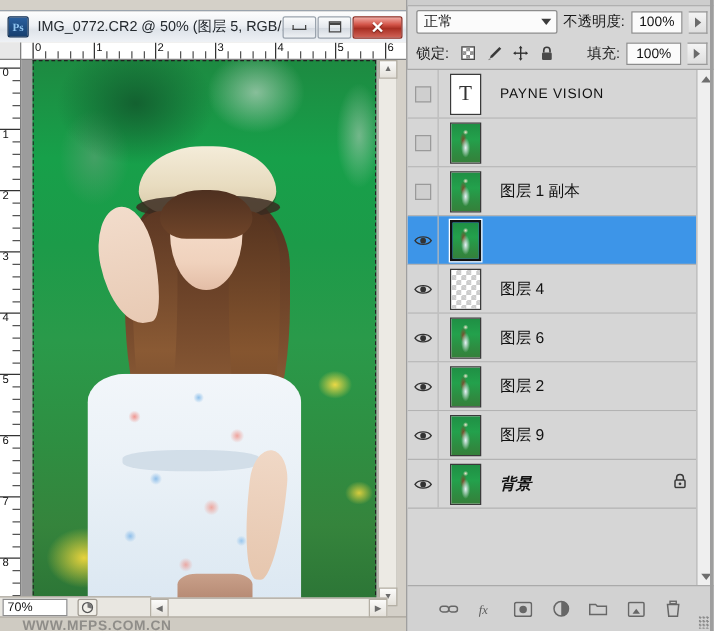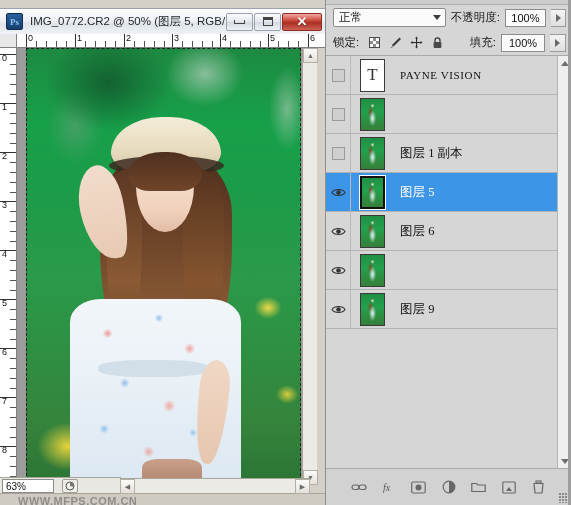--- a/index.html
+++ b/index.html
@@ -296,21 +296,20 @@
     background-size: 8px 8px; background-position: 0 0, 4px 4px;
   }
   .th-text {
     width: 100%; height: 100%; background: #fff;
     display: flex; align-items: center; justify-content: center;
     font-family: "Liberation Serif", serif; font-size: 17px; color: #333;
   }
   .layer-name {
     font-size: 12.5px; color: #111; padding-left: 6px; white-space: nowrap;
     flex: 1 1 auto;
-    font-family: Liberation Serif, serif;
   }
   .layer-row.selected .layer-name { color: #ffffff; }
   .layer-name.small { font-size: 11px; letter-spacing: .6px; }
   .layer-name.italic { font-style: italic; font-weight: bold; }
   .lock-cell { width: 26px; display: flex; align-items: center; justify-content: center; flex: 0 0 auto; }
 
   
   #panel-scroll {
     position: absolute; right: 0; top: 56px; width: 14px; bottom: 37px;
     background: #efefef; border-left: 1px solid #b4b4b4;
@@ -487,21 +486,21 @@
   </div>
 
   <div id="doc-vscroll">
     <div class="sb-arrow" style="left:0;top:0">▲</div>
     <div class="sb-arrow" style="left:0;bottom:0">▼</div>
   </div>
 
   <div id="bottom-edge"></div>
 
   <div id="statusbar">
-    <div id="zoom-field">63%</div>
+    <div id="zoom-field">70%</div>
     <div id="doc-icon-btn">
       <svg width="10" height="10" viewBox="0 0 10 10" aria-hidden="true">
         <circle cx="5" cy="5" r="4" fill="none" stroke="#555" stroke-width="1"></circle>
         <path d="M5 5 L5 1.2 A3.8 3.8 0 0 1 8.5 6" fill="#777"></path>
       </svg>
     </div>
   </div>
 
   <div id="doc-hscroll">
     <div class="sb-arrow" style="left:0;top:0">◀</div>
@@ -604,72 +603,112 @@
               <path d="M1 5.5 C3.5 1.5 11.5 1.5 14 5.5 C11.5 9.5 3.5 9.5 1 5.5 Z" fill="none" stroke="#333" stroke-width="1.1"></path>
               <circle cx="7.5" cy="5.5" r="2.3" fill="#333"></circle>
             </svg>
           </span>
         </div>
         <div class="thumb-cell">
           <div class="thumb selected-th">
             <div class="th-photo"></div>
           </div>
         </div>
-        <div class="layer-name">图层 5</div>
         <div class="lock-cell"></div>
       </div>
       <div class="layer-row">
         <div class="eye-cell">
           <span class="eye-on">
             <svg width="15" height="11" viewBox="0 0 15 11" aria-hidden="true">
               <path d="M1 5.5 C3.5 1.5 11.5 1.5 14 5.5 C11.5 9.5 3.5 9.5 1 5.5 Z" fill="none" stroke="#333" stroke-width="1.1"></path>
               <circle cx="7.5" cy="5.5" r="2.3" fill="#333"></circle>
             </svg>
           </span>
         </div>
         <div class="thumb-cell">
           <div class="thumb">
-            <div class="th-photo"></div>
-          </div>
-        </div>
-        <div class="layer-name">图层 6</div>
+            <div class="th-checker"></div>
+          </div>
+        </div>
+        <div class="layer-name">图层 4</div>
         <div class="lock-cell"></div>
       </div>
       <div class="layer-row">
         <div class="eye-cell">
           <span class="eye-on">
             <svg width="15" height="11" viewBox="0 0 15 11" aria-hidden="true">
               <path d="M1 5.5 C3.5 1.5 11.5 1.5 14 5.5 C11.5 9.5 3.5 9.5 1 5.5 Z" fill="none" stroke="#333" stroke-width="1.1"></path>
               <circle cx="7.5" cy="5.5" r="2.3" fill="#333"></circle>
             </svg>
           </span>
         </div>
         <div class="thumb-cell">
           <div class="thumb">
             <div class="th-photo"></div>
           </div>
         </div>
+        <div class="layer-name">图层 6</div>
         <div class="lock-cell"></div>
       </div>
       <div class="layer-row">
         <div class="eye-cell">
           <span class="eye-on">
             <svg width="15" height="11" viewBox="0 0 15 11" aria-hidden="true">
               <path d="M1 5.5 C3.5 1.5 11.5 1.5 14 5.5 C11.5 9.5 3.5 9.5 1 5.5 Z" fill="none" stroke="#333" stroke-width="1.1"></path>
               <circle cx="7.5" cy="5.5" r="2.3" fill="#333"></circle>
             </svg>
           </span>
         </div>
         <div class="thumb-cell">
           <div class="thumb">
             <div class="th-photo"></div>
           </div>
         </div>
+        <div class="layer-name">图层 2</div>
+        <div class="lock-cell"></div>
+      </div>
+      <div class="layer-row">
+        <div class="eye-cell">
+          <span class="eye-on">
+            <svg width="15" height="11" viewBox="0 0 15 11" aria-hidden="true">
+              <path d="M1 5.5 C3.5 1.5 11.5 1.5 14 5.5 C11.5 9.5 3.5 9.5 1 5.5 Z" fill="none" stroke="#333" stroke-width="1.1"></path>
+              <circle cx="7.5" cy="5.5" r="2.3" fill="#333"></circle>
+            </svg>
+          </span>
+        </div>
+        <div class="thumb-cell">
+          <div class="thumb">
+            <div class="th-photo"></div>
+          </div>
+        </div>
         <div class="layer-name">图层 9</div>
         <div class="lock-cell"></div>
+      </div>
+      <div class="layer-row">
+        <div class="eye-cell">
+          <span class="eye-on">
+            <svg width="15" height="11" viewBox="0 0 15 11" aria-hidden="true">
+              <path d="M1 5.5 C3.5 1.5 11.5 1.5 14 5.5 C11.5 9.5 3.5 9.5 1 5.5 Z" fill="none" stroke="#333" stroke-width="1.1"></path>
+              <circle cx="7.5" cy="5.5" r="2.3" fill="#333"></circle>
+            </svg>
+          </span>
+        </div>
+        <div class="thumb-cell">
+          <div class="thumb">
+            <div class="th-photo"></div>
+          </div>
+        </div>
+        <div class="layer-name italic">背景</div>
+        <div class="lock-cell">
+          <span><svg width="12" height="13" viewBox="0 0 12 13" aria-hidden="true">
+              <path d="M3.3 6 V4.2 A2.7 2.7 0 0 1 8.7 4.2 V6" fill="none" stroke="#3a3a3a" stroke-width="1.2"></path>
+              <rect x="2" y="6" width="8" height="6" rx="1" fill="none" stroke="#3a3a3a" stroke-width="1.2"></rect>
+              <circle cx="6" cy="9" r="1.1" fill="#3a3a3a"></circle>
+            </svg></span>
+        </div>
       </div>
     </div>
 
   <div id="panel-scroll">
     <div class="ps-arrow" style="top:0">
         <div class="tri-up"></div>
       </div>
     <div class="ps-arrow" style="bottom:0">
         <div class="tri-dn"></div>
       </div>

